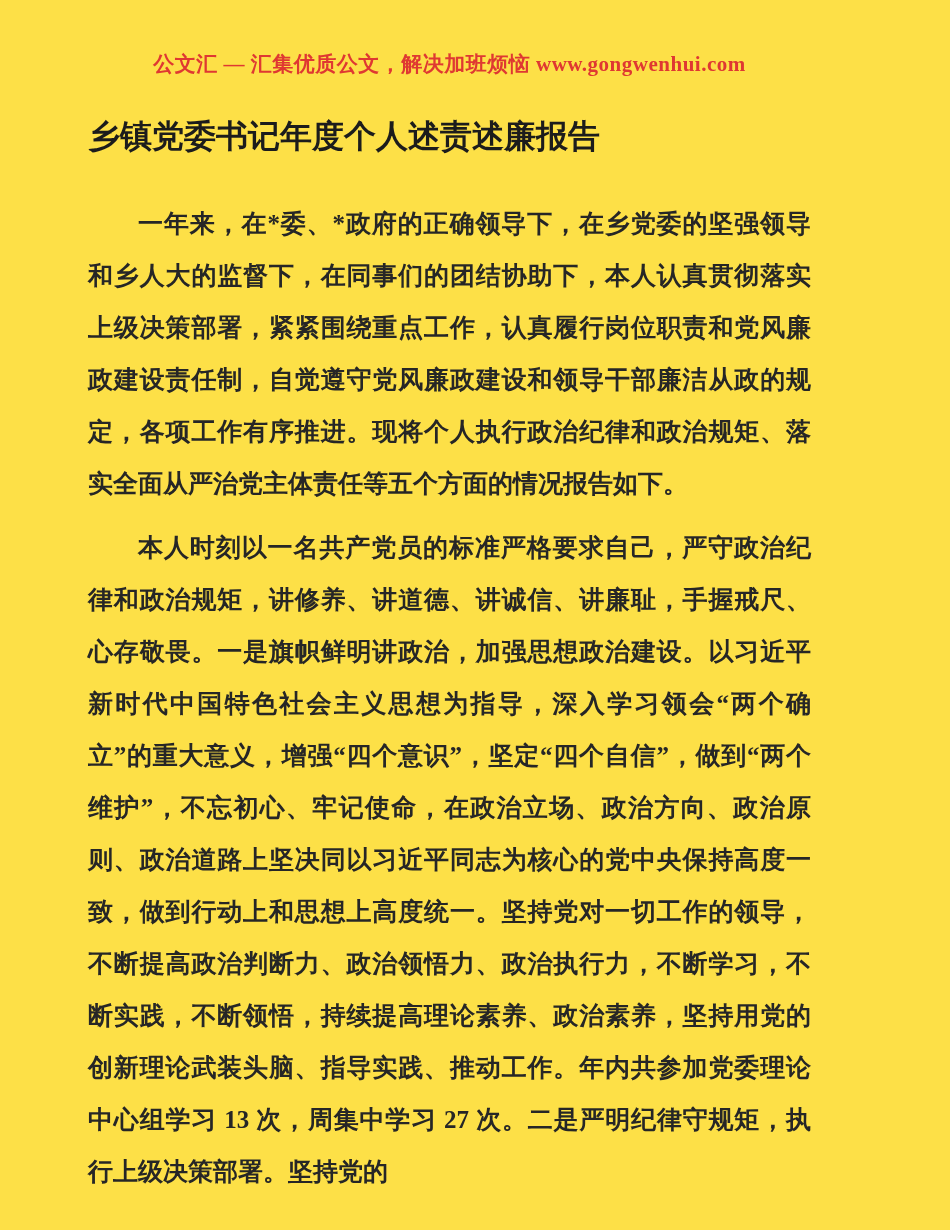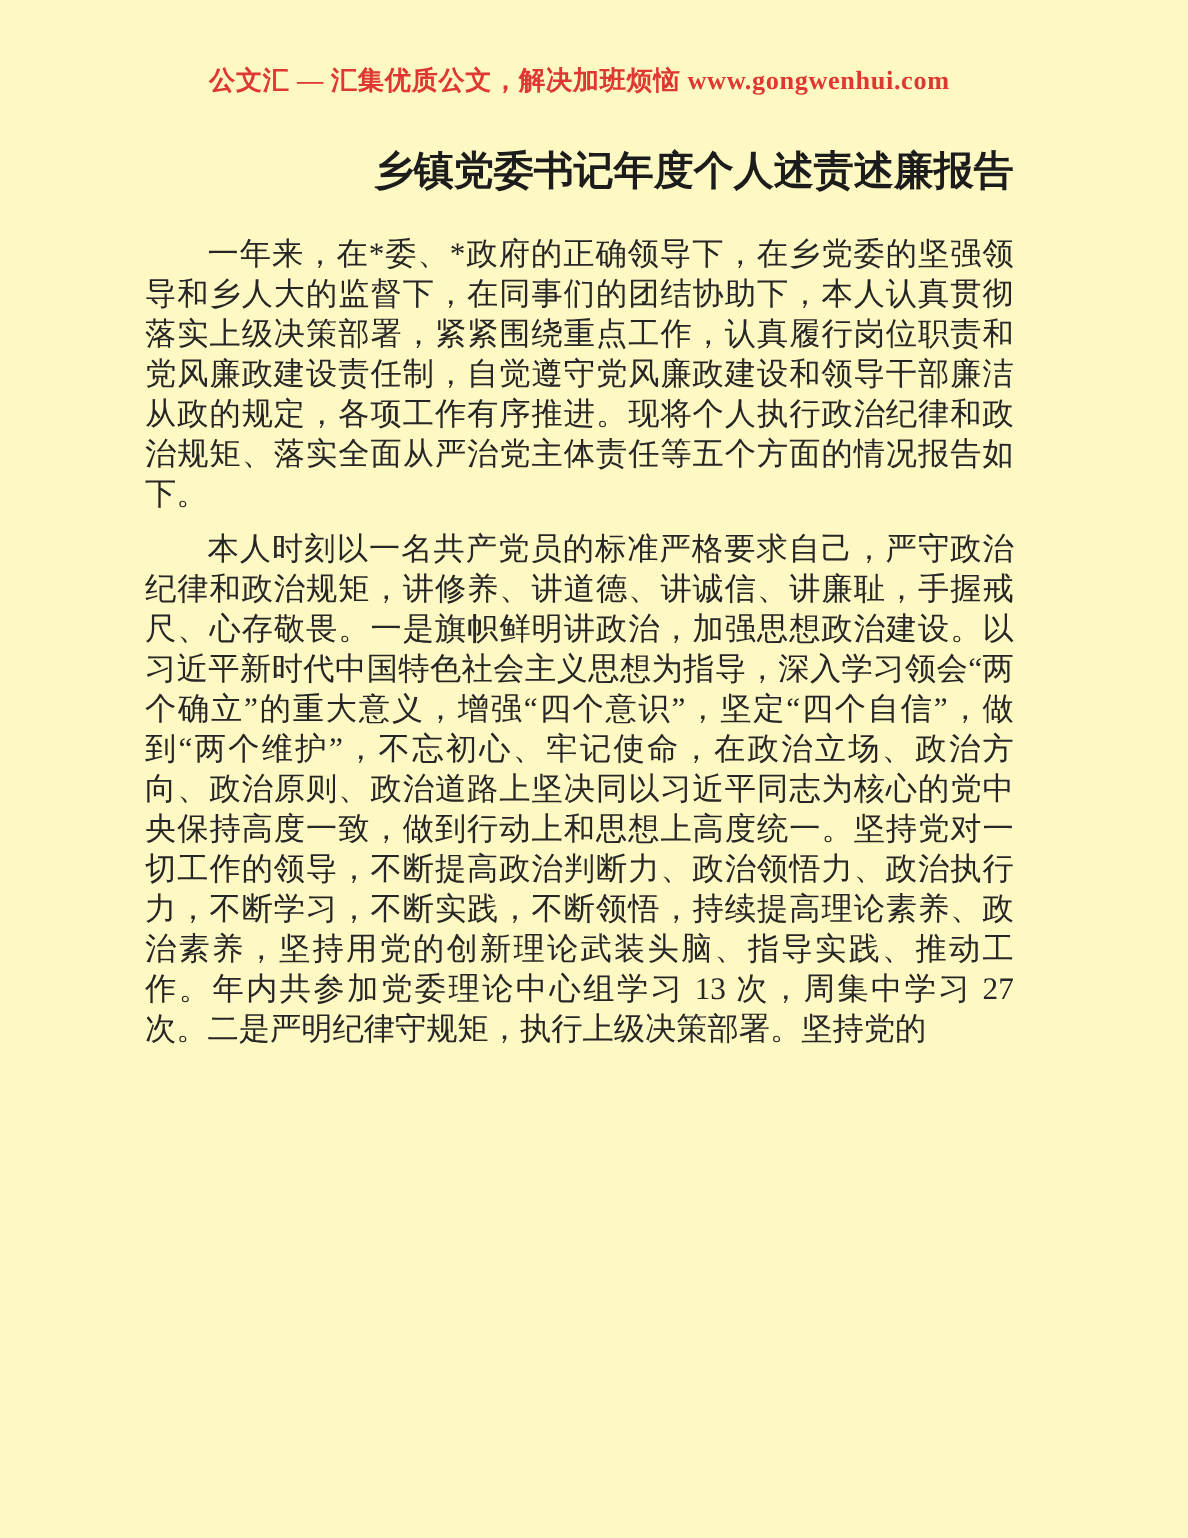--- a/index.html
+++ b/index.html
@@ -4,56 +4,57 @@
 <style>
   :root { --accent: #df3832; --ink: #262626; }
   * { box-sizing: border-box; }
   html, body { margin: 0; padding: 0; background: #ffffff; }
 
   .page {
     position: relative;
     width: 950px;
     height: 1230px;
     margin: 0 auto;
-    background: #fef9c3;
-    padding: 50px 139px 0 116px;
+    background: #fde047;
+    padding: 50px 139px 0 88px;
     overflow: hidden;
     font-family: "Liberation Serif", serif;
     color: var(--ink);
   }
 
   .watermark {
     text-align: center;
     color: var(--accent);
     font-size: 21px;
     font-weight: bold;
     line-height: 28px;
     margin: 0 0 36px;
     letter-spacing: 0.5px;
     white-space: nowrap;
   }
 
   .doc-title {
-    text-align: right;
+    text-align: left;
     font-size: 32px;
     font-weight: bold;
     color: #1c1c1c;
     line-height: 44px;
-    margin: 0 0 30px;
+    margin: 0 0 40px;
   }
 
   .para {
     font-size: 25px;
-    line-height: 32px;
+    line-height: 52px;
     text-align: justify;
     text-justify: inter-ideograph;
     text-indent: 2em;
     margin: 0 0 12px;
     color: var(--ink);
     word-break: break-all;
+    font-weight: bold;
   }
 </style>
 </head>
 <body>
 
 <div class="page">
   <div class="watermark">公文汇 — 汇集优质公文，解决加班烦恼 www.gongwenhui.com</div>
 
   <h1 class="doc-title">乡镇党委书记年度个人述责述廉报告</h1>
 

